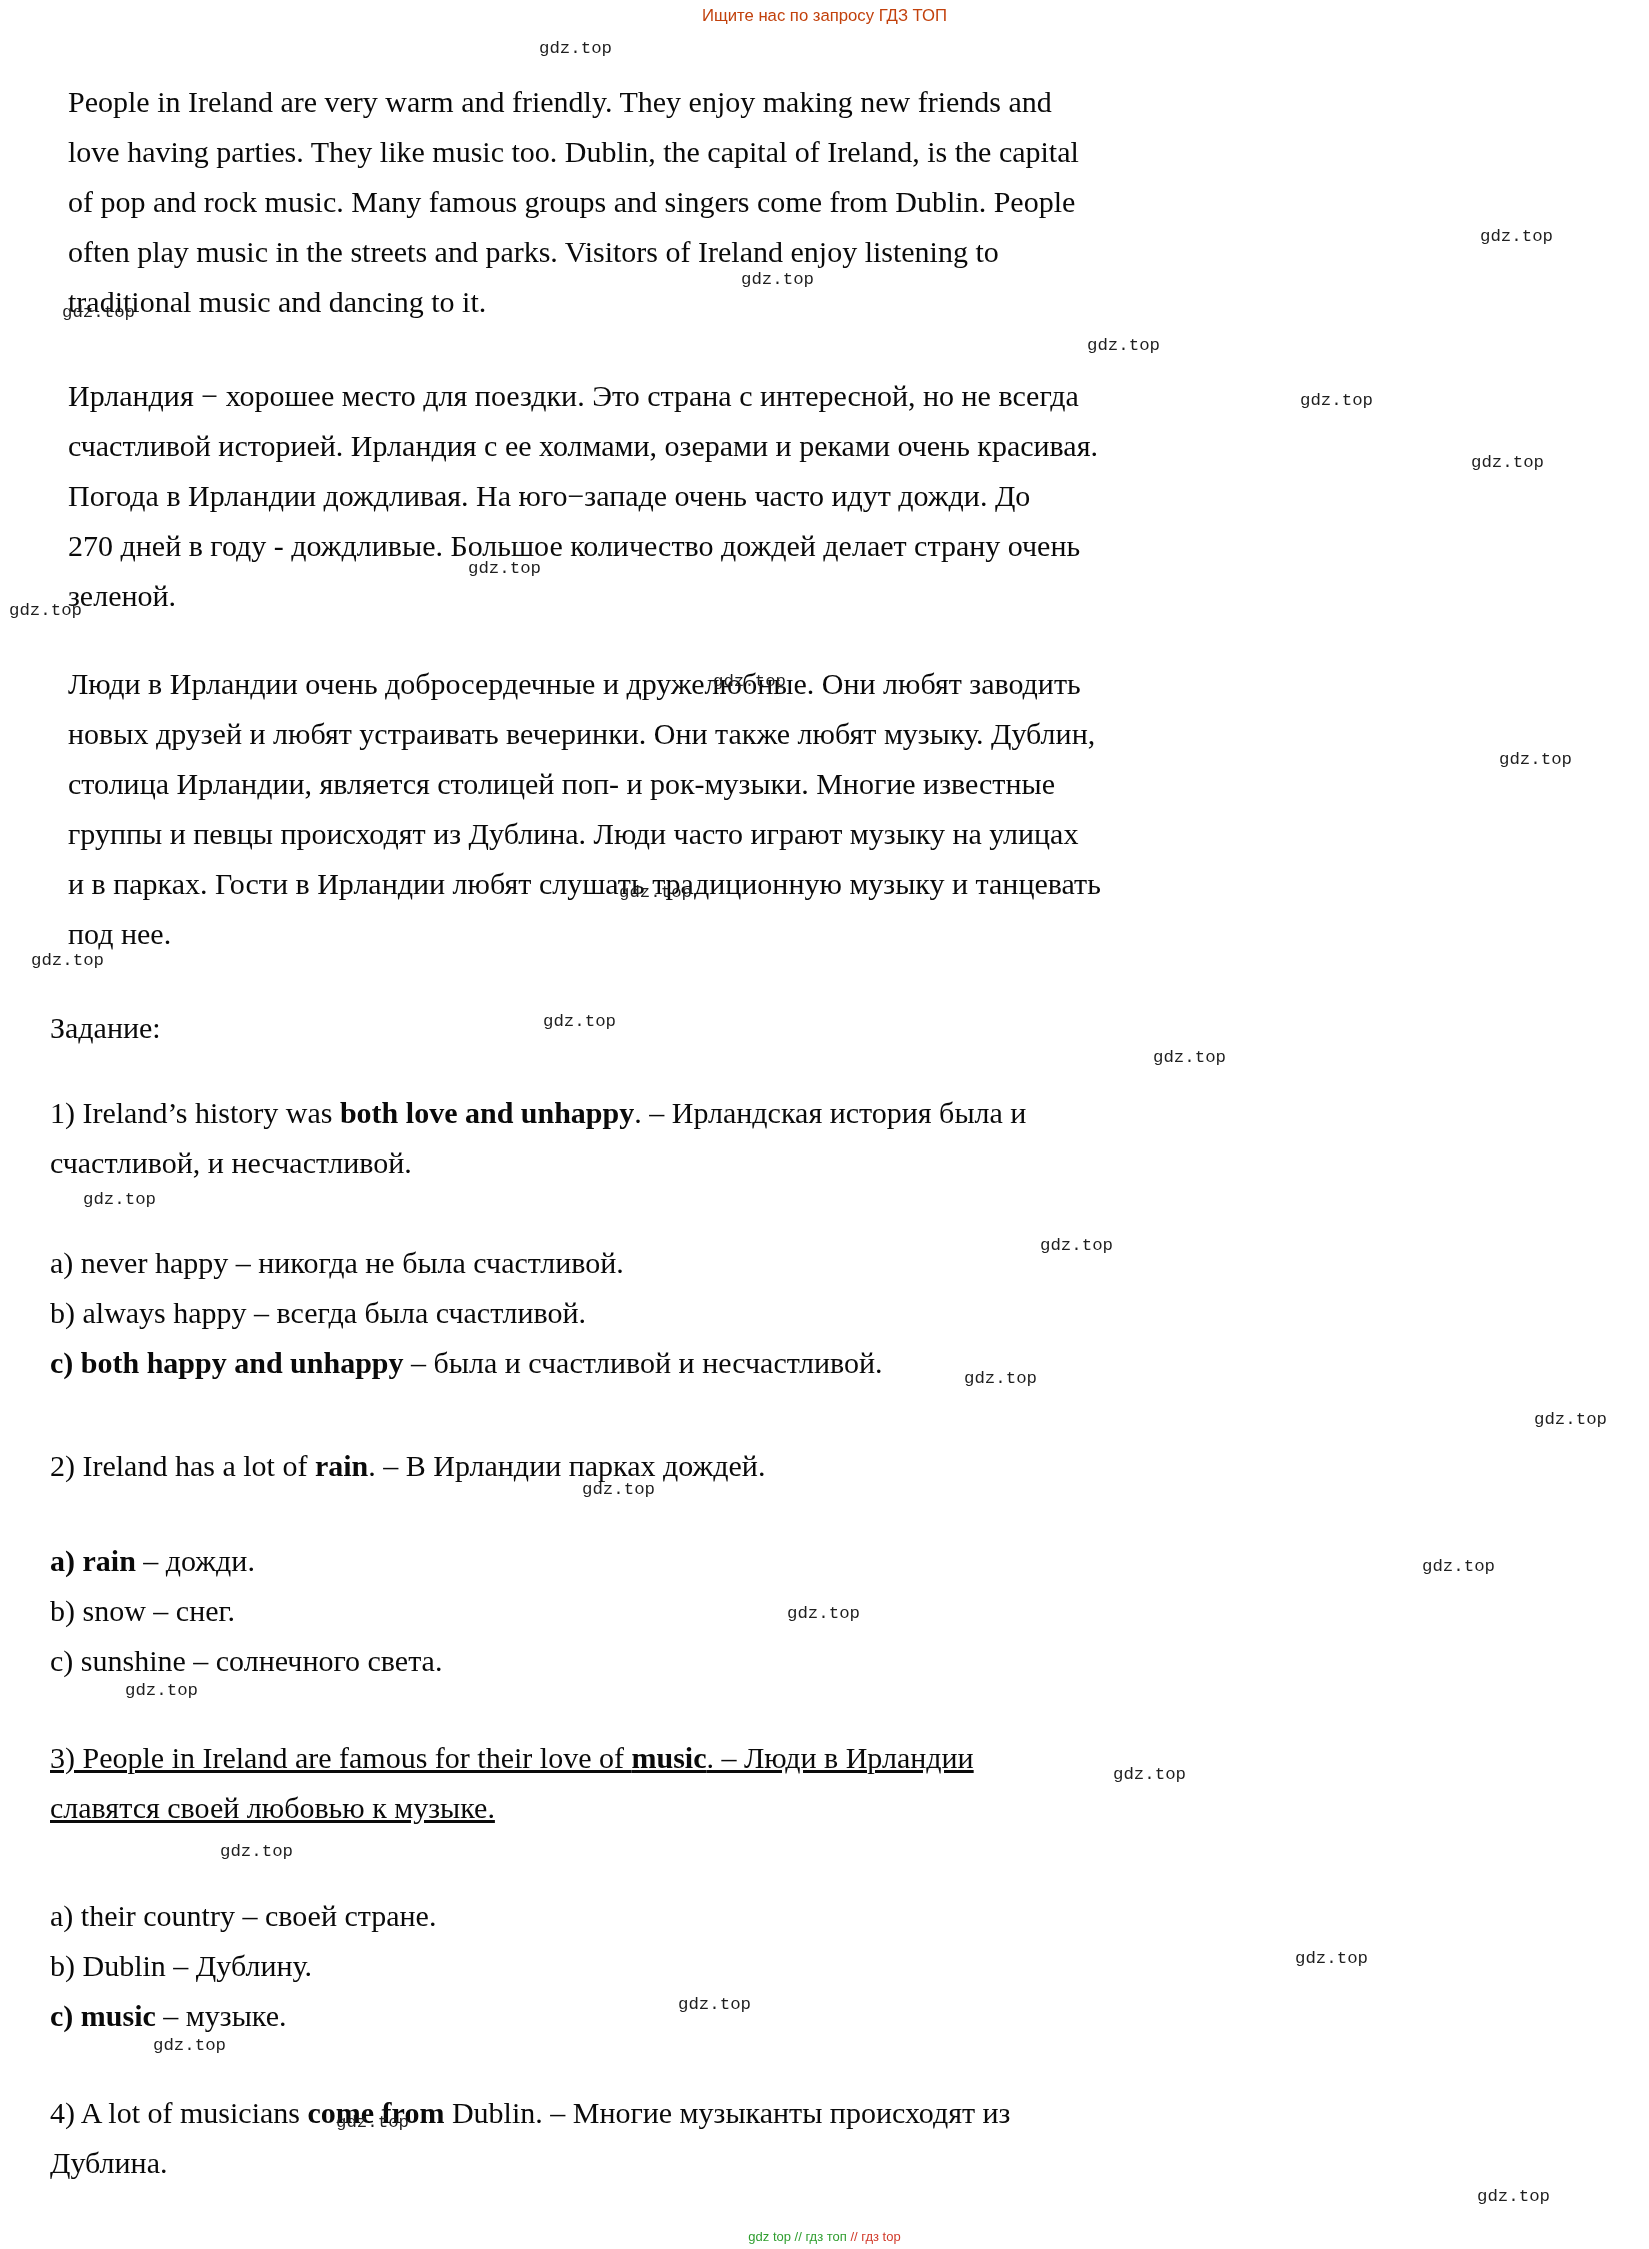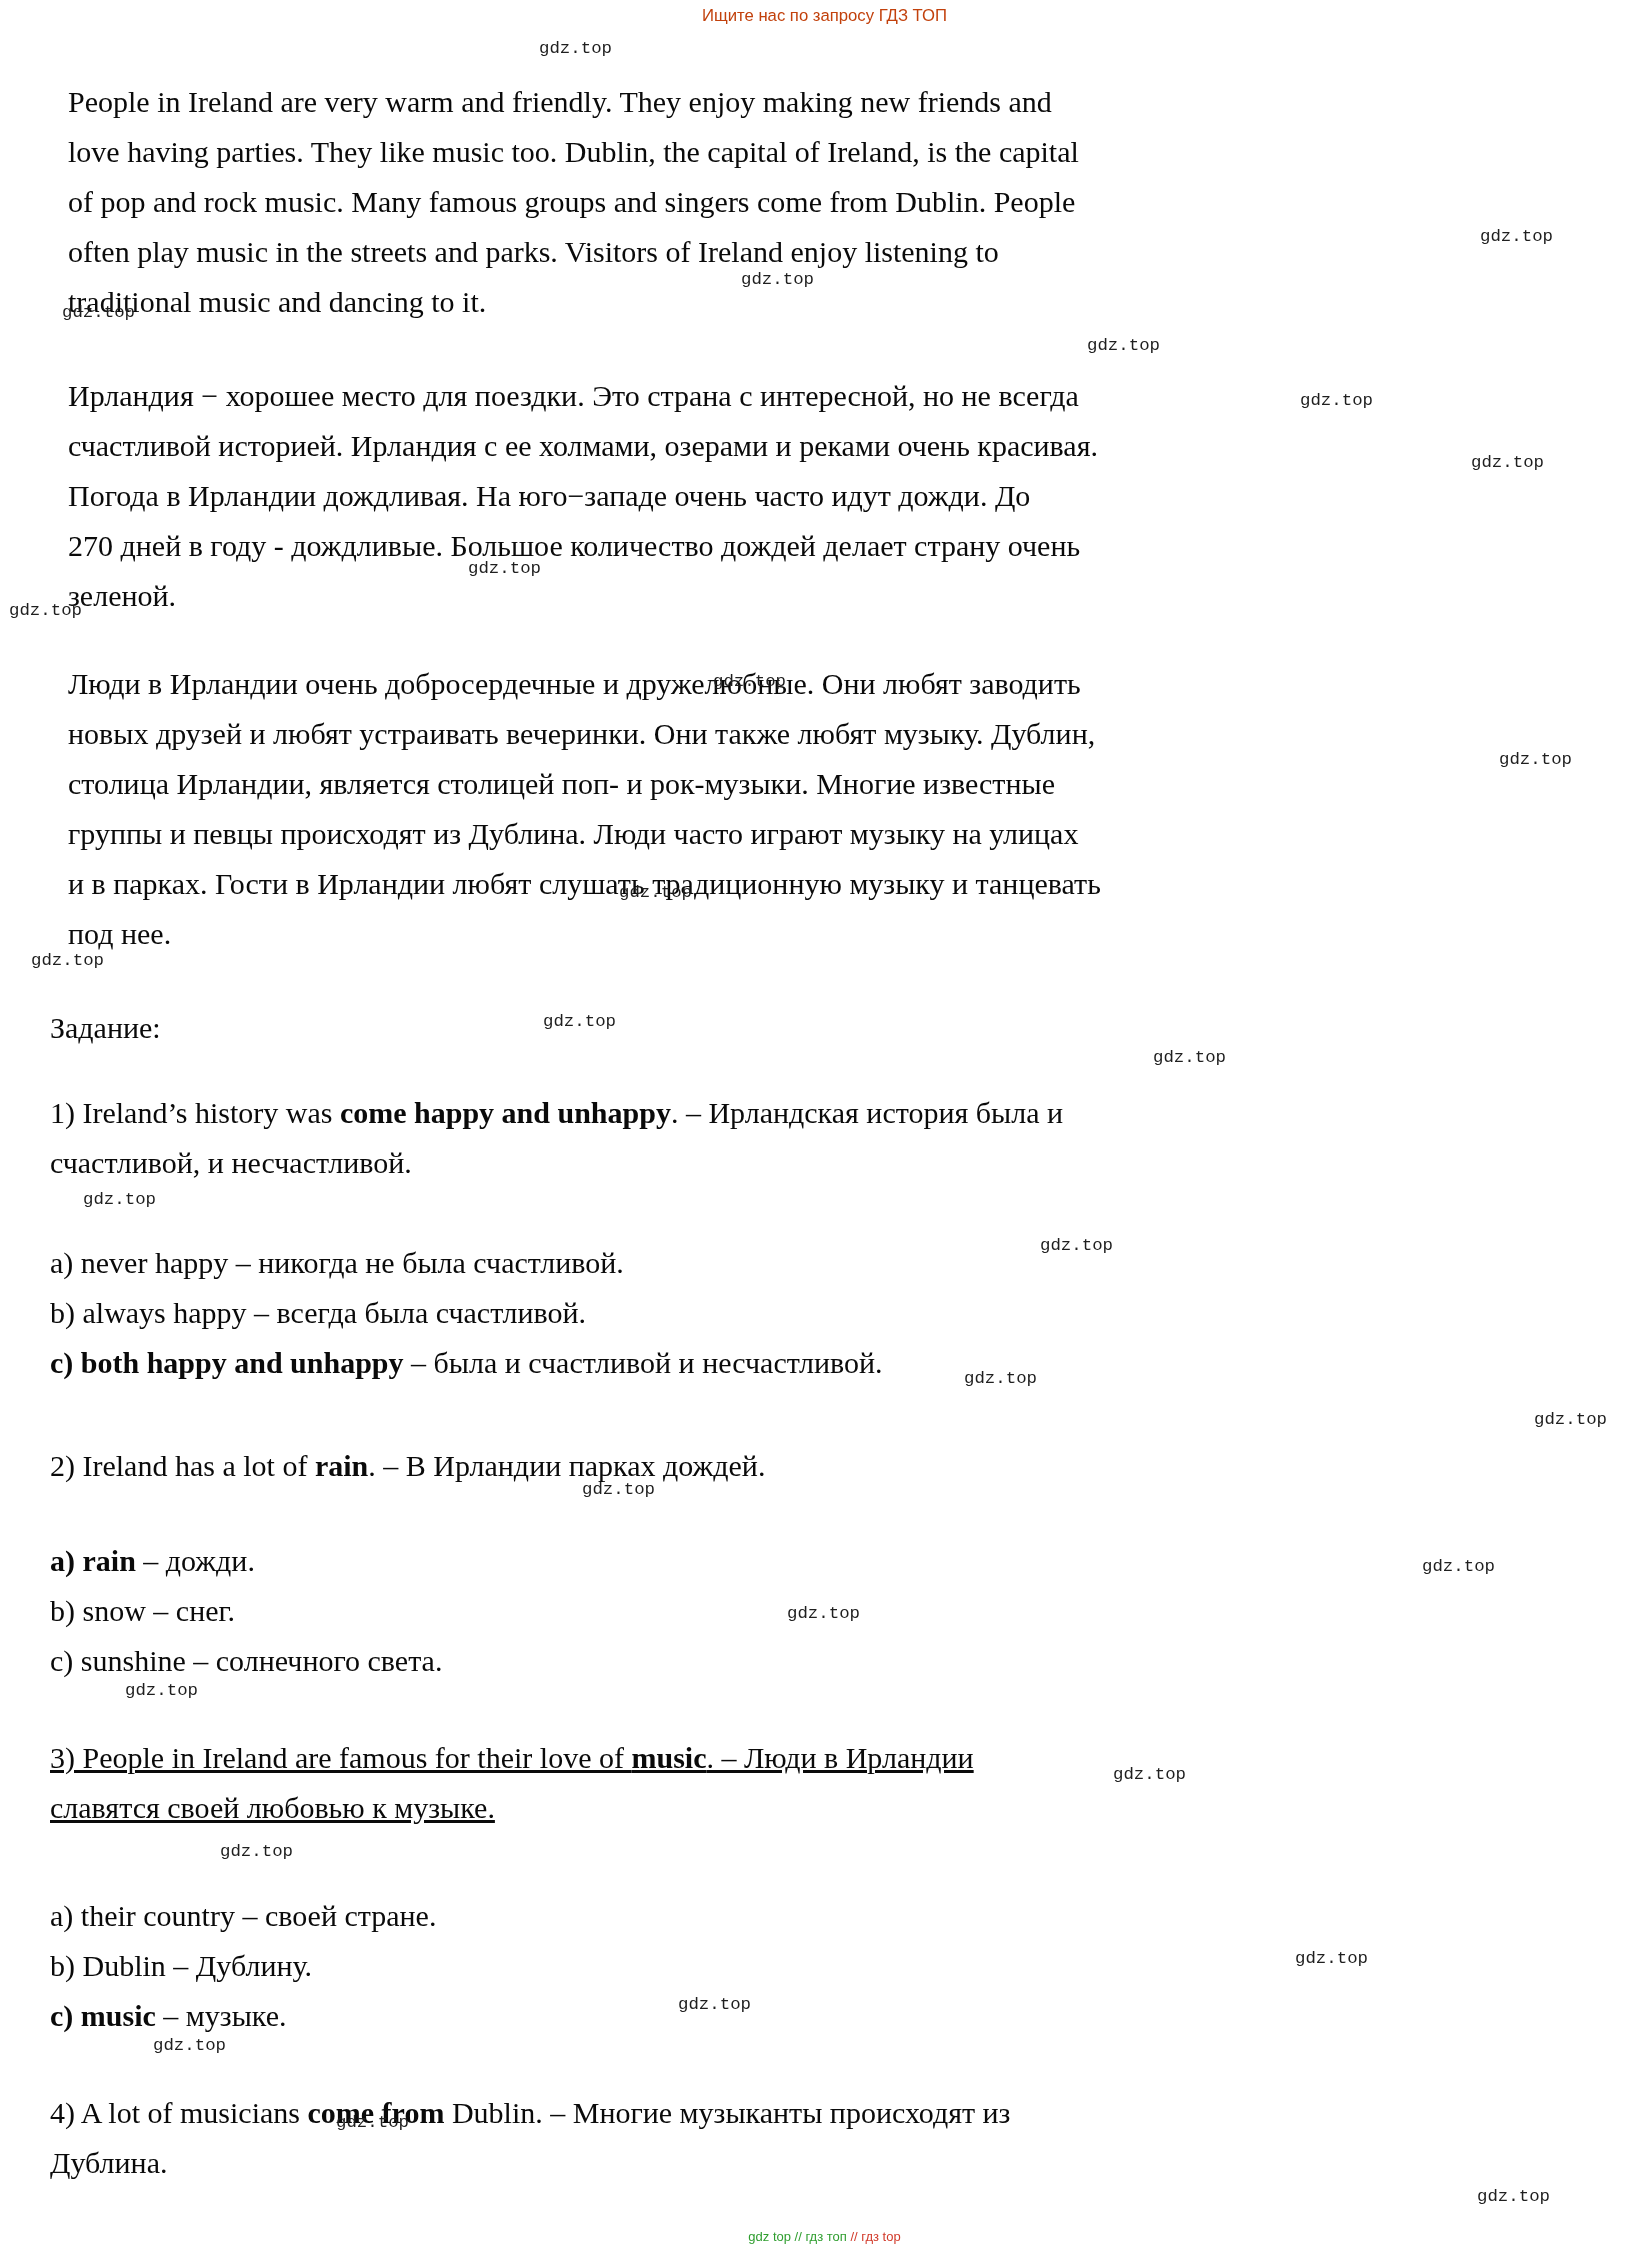--- a/index.html
+++ b/index.html
@@ -94,21 +94,21 @@
 
     <p class="para p-ru2">Люди в Ирландии очень добросердечные и дружелюбные. Они любят заводить
 новых друзей и любят устраивать вечеринки. Они также любят музыку. Дублин,
 столица Ирландии, является столицей поп- и рок-музыки. Многие известные
 группы и певцы происходят из Дублина. Люди часто играют музыку на улицах
 и в парках. Гости в Ирландии любят слушать традиционную музыку и танцевать
 под нее.</p>
 
     <p class="heading">Задание:</p>
 
-    <p class="task t1"><span>1) Ireland’s history was </span><strong>come happy and unhappy</strong><span>. – Ирландская история была и</span><span class="task-line2">счастливой, и несчастливой.</span></p>
+    <p class="task t1"><span>1) Ireland’s history was </span><strong>both love and unhappy</strong><span>. – Ирландская история была и</span><span class="task-line2">счастливой, и несчастливой.</span></p>
 
     <div class="opts opts1">
       <div class="option"><strong></strong><span>a) never happy – никогда не была счастливой.</span></div>
       <div class="option"><strong></strong><span>b) always happy – всегда была счастливой.</span></div>
       <div class="option"><strong>c) both happy and unhappy</strong><span> – была и счастливой и несчастливой.</span></div>
     </div>
 
     <p class="task t2"><span>2) Ireland has a lot of </span><strong>rain</strong><span>. – В Ирландии парках дождей.</span><span class="task-line2"></span></p>
 
     <div class="opts">

